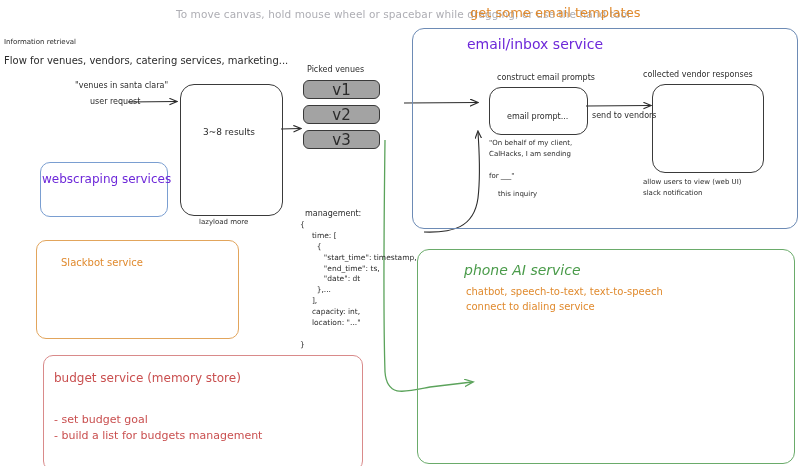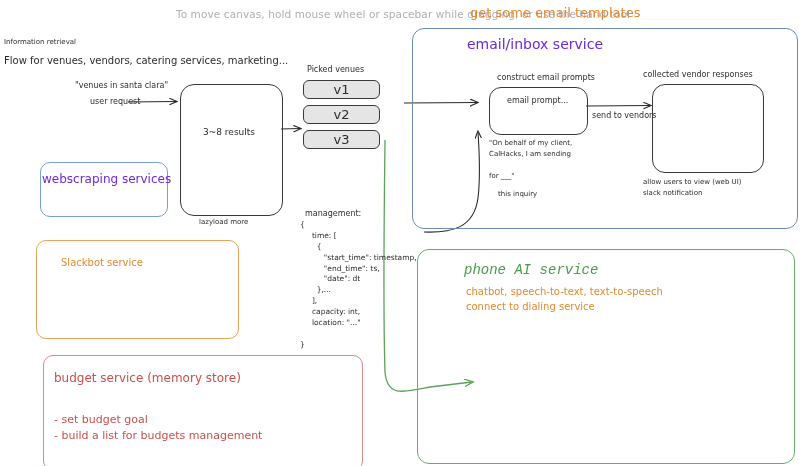--- a/index.html
+++ b/index.html
@@ -52,21 +52,21 @@
   .box{position:absolute;border-style:solid;border-width:1.3px;border-radius:10px;background:transparent;}
   .box.blue{border-color:#7a9ed1;}
   .box.bluegray{border-color:#6d8bb5;}
   .box.orange{border-color:#e2a55c;}
   .box.green{border-color:#6aab6a;}
   .box.red{border-color:#d98a8a;}
   .box.black{border-color:#3a3a3a;border-width:1.1px;}
 
   .pill{position:absolute;border:1.2px solid #3a3a3a;border-radius:6px;
         display:flex;align-items:center;justify-content:center;
-        font-size:13px;color:#2b2b2b;background:#e5e5e5;}
+        font-size:15px;color:#2b2b2b;background:#a3a3a3;}
 
   .jsonblock{position:absolute;font-size:7.5px;line-height:1.45;color:#2b2b2b;white-space:pre;}
 </style>
 </head>
 <body>
 
 <div id="canvas">
 
   <svg id="ink" viewBox="0 0 806 466">
     <defs>
@@ -147,33 +147,33 @@
   <div class="t hand ink-red s12" style="left:54px;top:371px;">budget service (memory store)</div>
   <div class="t hand ink-red s11" style="left:54px;top:413px;">- set budget goal</div>
   <div class="t hand ink-red s11" style="left:54px;top:429px;">- build a list for budgets management</div>
 
   <div class="box bluegray" style="left:412px;top:28px;width:384px;height:199px;border-radius:12px;"></div>
   <div class="t hand ink-blue s14" style="left:467px;top:36px;">email/inbox service</div>
 
   <div class="t hand ink-black s8" style="left:497px;top:73px;">construct email prompts</div>
 
   <div class="box black" style="left:489px;top:87px;width:97px;height:46px;border-radius:12px;"></div>
-  <div class="t hand ink-black s8" style="left:507px;top:96px;">email prompt...</div>
+  <div class="t hand ink-black s8" style="left:507px;top:112px;">email prompt...</div>
 
   <div class="t hand ink-black s8" style="left:592px;top:111px;">send to vendors</div>
 
   <div class="t hand ink-black s8" style="left:643px;top:70px;">collected vendor responses</div>
   <div class="box black" style="left:652px;top:84px;width:110px;height:87px;border-radius:13px;"></div>
 
   <div class="t hand ink-black s7" style="left:643px;top:178px;">allow users to view (web UI)</div>
   <div class="t hand ink-black s7" style="left:643px;top:189px;">slack notification</div>
 
   <div class="t hand ink-black s7" style="left:489px;top:139px;">"On behalf of my client,</div>
   <div class="t hand ink-black s7" style="left:489px;top:150px;">CalHacks, I am sending</div>
   <div class="t hand ink-black s7" style="left:498px;top:161px;margin-top:29px;">this inquiry</div>
   <div class="t hand ink-black s7" style="left:489px;top:172px;">for ___"</div>
 
   <div class="box green" style="left:417px;top:249px;width:376px;height:213px;border-radius:12px;"></div>
-  <div class="t hand ink-green s14 italic" style="left:464px;top:262px;font-family:Liberation Mono, monospace;">phone AI service</div>
+  <div class="t hand ink-green s14 italic" style="left:464px;top:262px;">phone AI service</div>
   <div class="t hand ink-orange s10" style="left:466px;top:286px;text-align:center;">chatbot, speech-to-text, text-to-speech</div>
   <div class="t hand ink-orange s10" style="left:466px;top:301px;">connect to dialing service</div>
 
 </div>
 
 </body></html>

